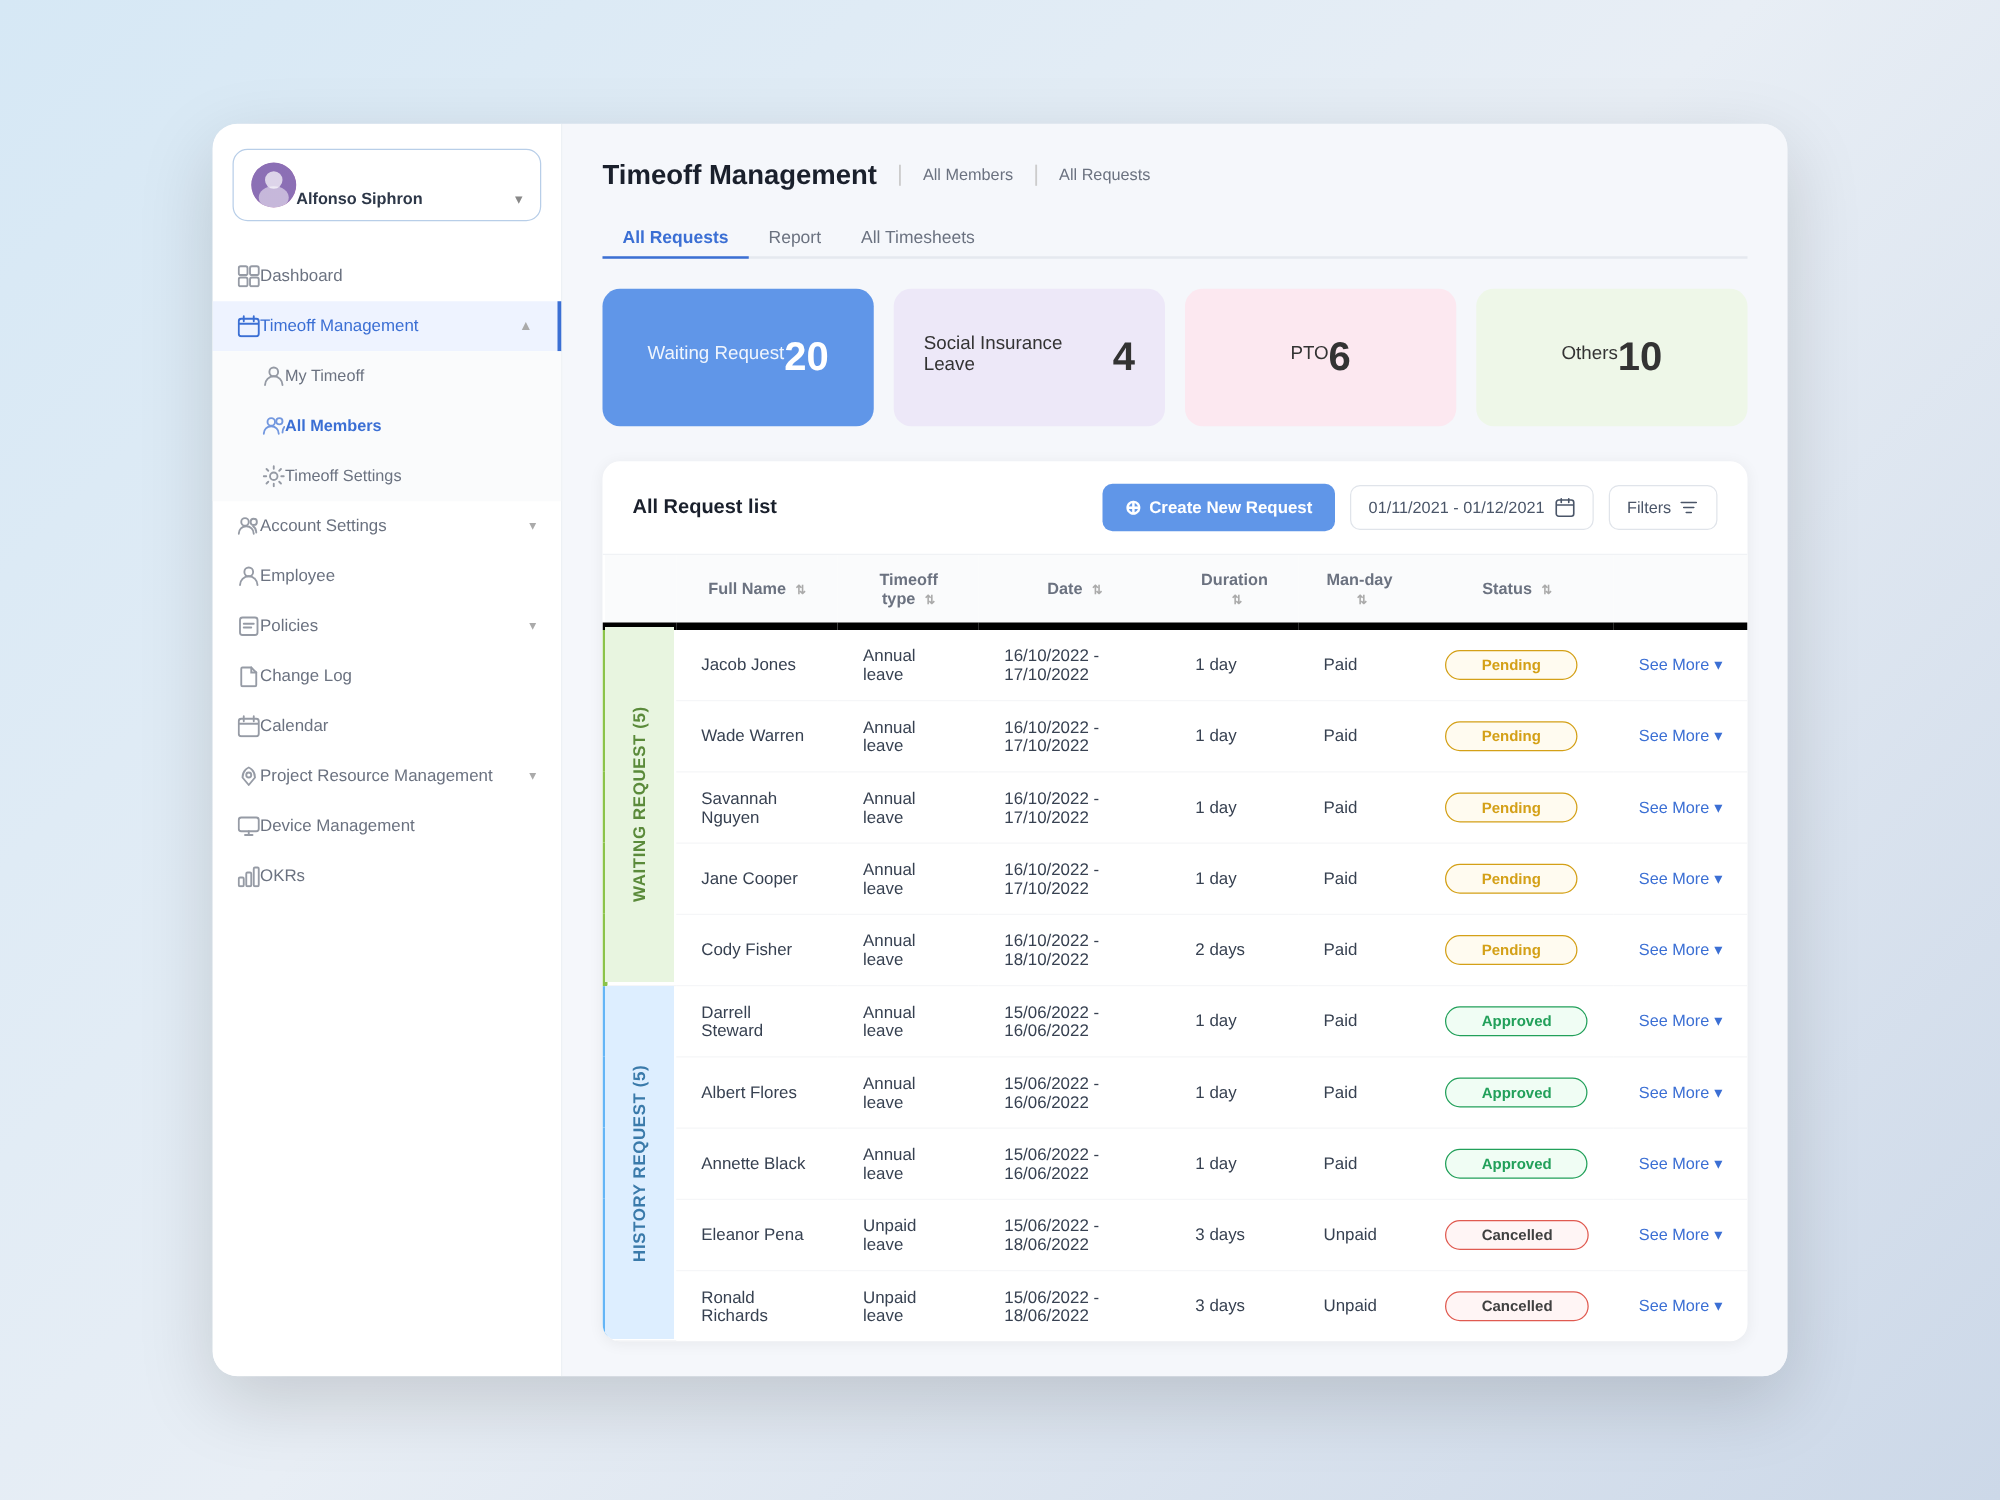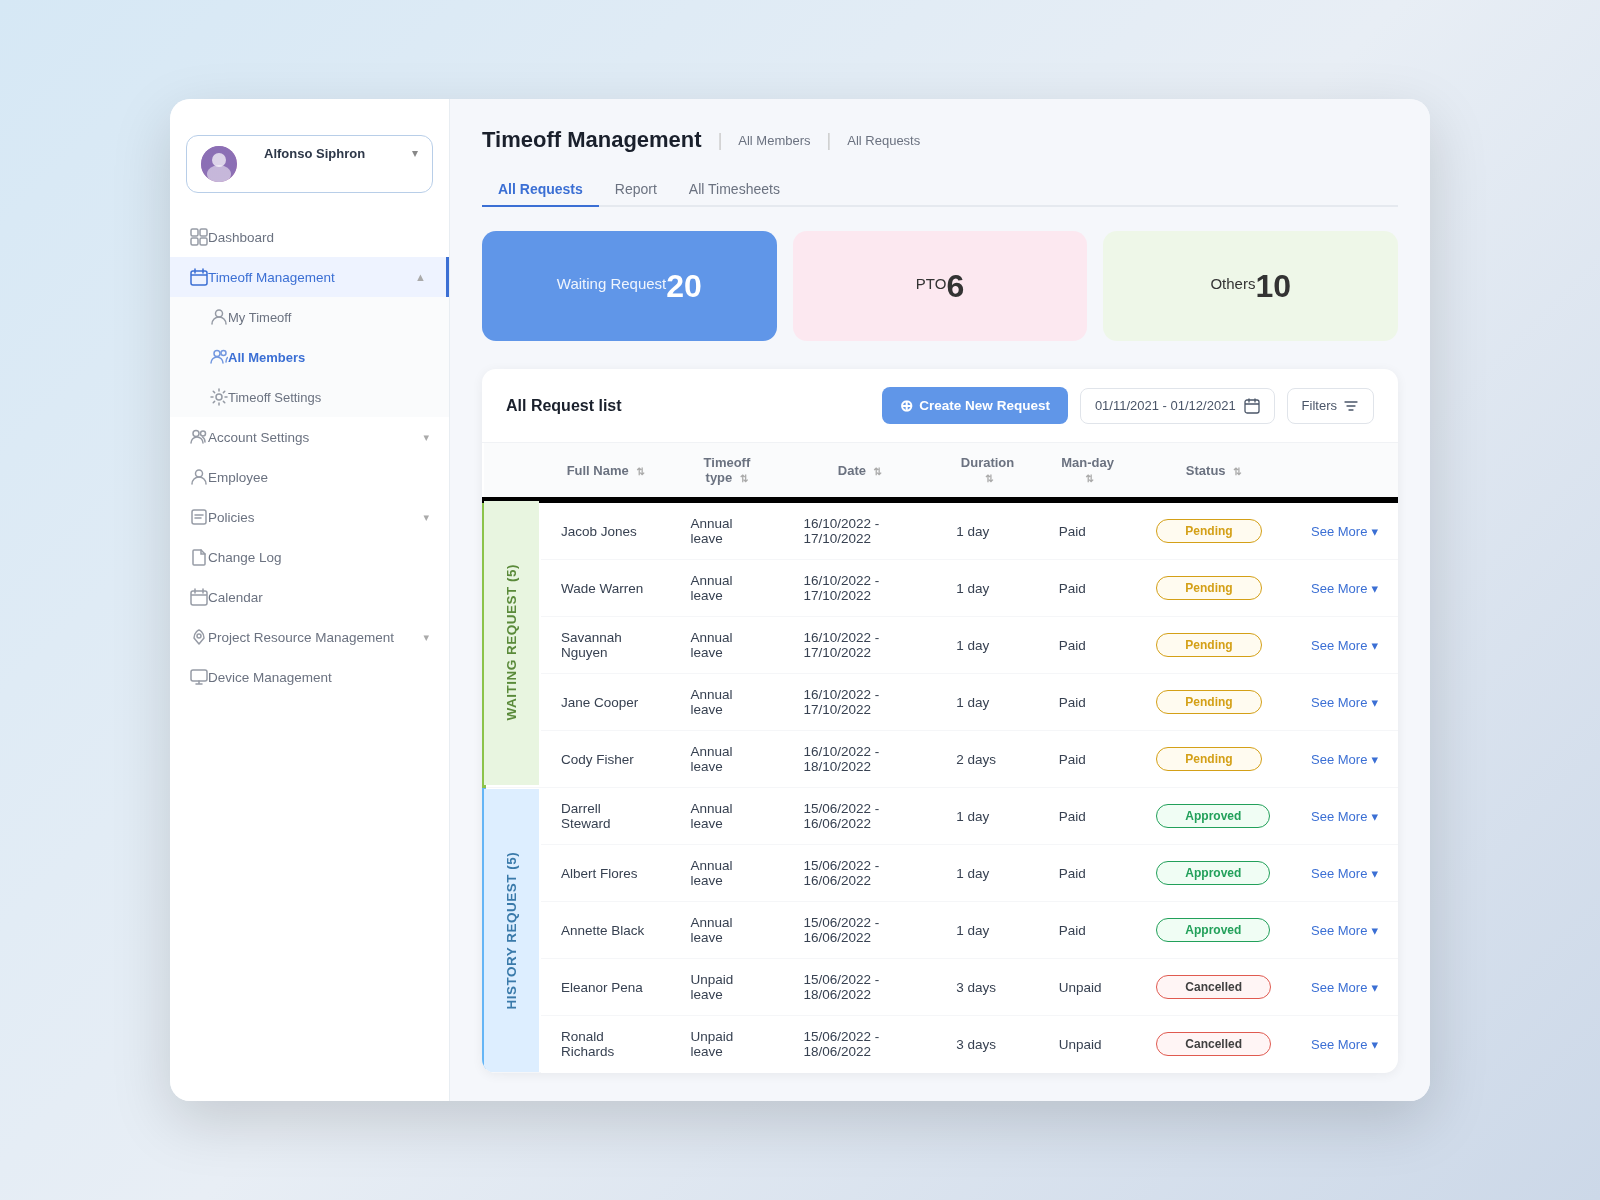--- a/index.html
+++ b/index.html
@@ -23,24 +23,24 @@
     }
     
     .sidebar {
       width: 280px;
       background: #fff;
       padding: 20px 0;
       flex-shrink: 0;
       border-right: 1px solid #e8edf2;
     }
     .user-profile {
-      margin: 16px 16px 24px;
-      display: flex;
-      align-items: flex-start;
-      gap: 27px;
+      margin: 0 16px 24px;
+      display: flex;
+      align-items: flex-end;
+      gap: 0;
       border: 1.5px solid #b8cee8;
       border-radius: 12px;
       padding: 10px 14px;
       cursor: pointer;
     }
     .user-avatar {
       width: 36px;
       height: 36px;
       border-radius: 50%;
       background: linear-gradient(135deg, #8b6fb5, #c47eb0);
@@ -396,20 +396,28 @@
     </div>
 
     <div class="nav-item">
       <svg class="nav-icon" viewBox="0 0 18 18" fill="none">
           <rect x="1" y="2" width="16" height="11" rx="2" stroke="#6b7280" stroke-width="1.5"></rect>
           <path d="M6 16h6M9 13v3" stroke="#6b7280" stroke-width="1.5" stroke-linecap="round"></path>
         </svg>
       <span>Device Management</span>
     </div>
 
+    <div class="nav-item">
+      <svg class="nav-icon" viewBox="0 0 18 18" fill="none">
+          <rect x="1" y="10" width="4" height="7" rx="1" stroke="#6b7280" stroke-width="1.5"></rect>
+          <rect x="7" y="6" width="4" height="11" rx="1" stroke="#6b7280" stroke-width="1.5"></rect>
+          <rect x="13" y="2" width="4" height="15" rx="1" stroke="#6b7280" stroke-width="1.5"></rect>
+        </svg>
+      <span>OKRs</span>
+    </div>
 
   </div>
 
   <div class="main-content">
 
     <div class="page-header">
       <h1 class="page-title">Timeoff Management</h1>
       <span class="header-divider">|</span>
       <span class="header-nav-link">All Members</span>
       <span class="header-divider">|</span>
@@ -419,20 +427,24 @@
     <div class="tabs-row">
       <div class="tab active">All Requests</div>
       <div class="tab">Report</div>
       <div class="tab">All Timesheets</div>
     </div>
 
     <div class="stats-row">
       <div class="stat-card waiting">
         <div class="stat-label">Waiting Request</div>
         <div class="stat-value">20</div>
+      </div>
+      <div class="stat-card social">
+        <div class="stat-label">Social Insurance Leave</div>
+        <div class="stat-value">4</div>
       </div>
       <div class="stat-card pto">
         <div class="stat-label">PTO</div>
         <div class="stat-value">6</div>
       </div>
       <div class="stat-card others">
         <div class="stat-label">Others</div>
         <div class="stat-value">10</div>
       </div>
     </div>

